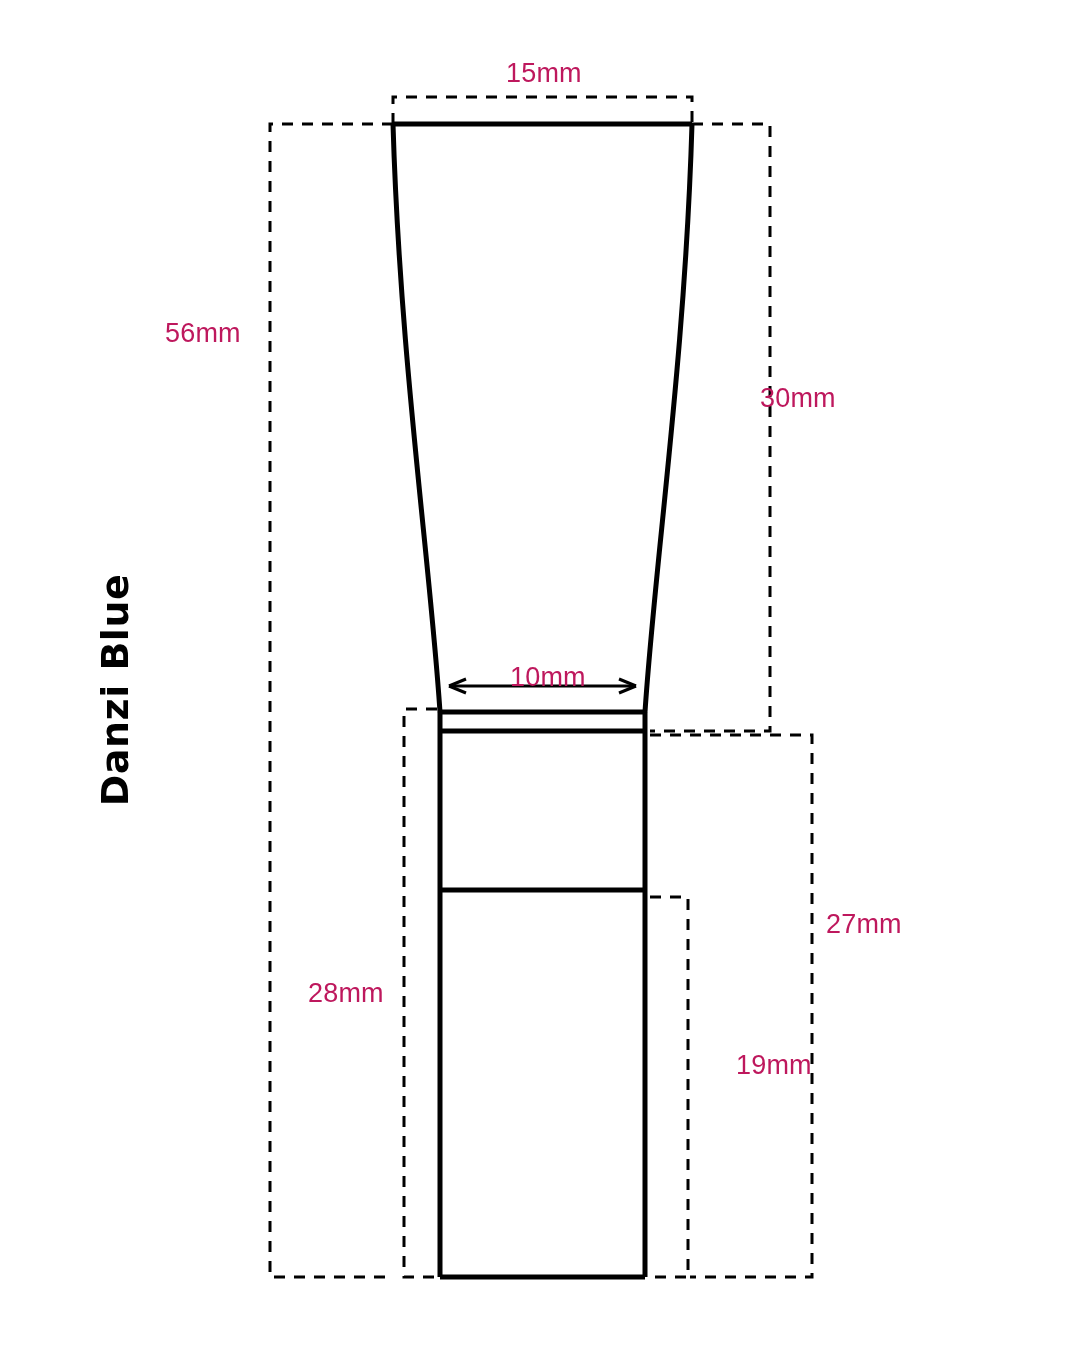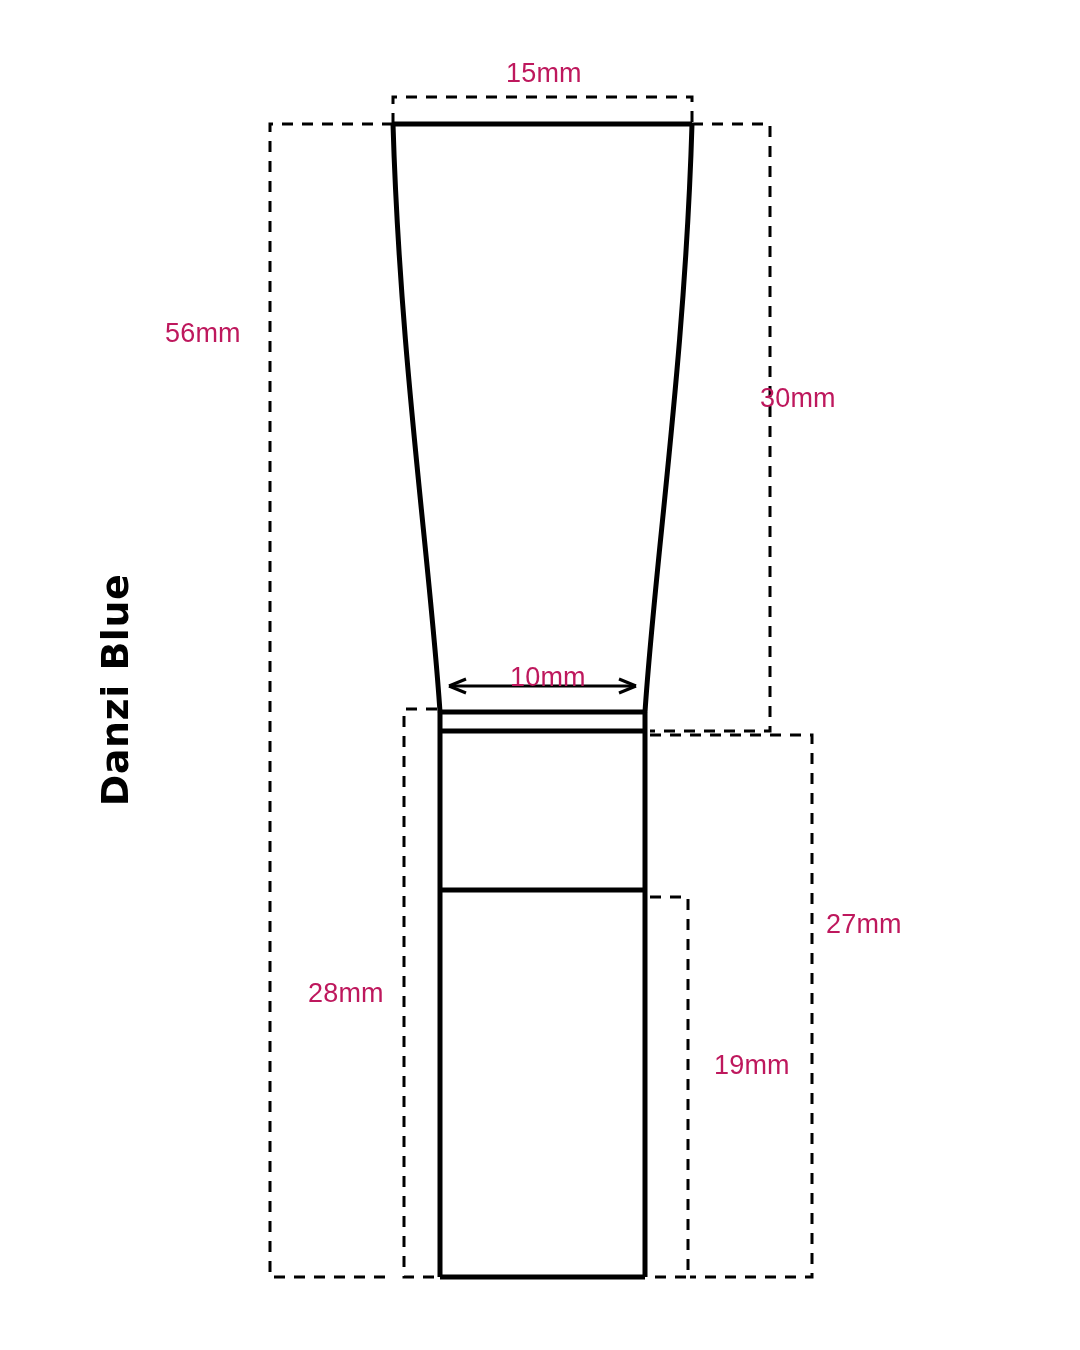--- a/index.html
+++ b/index.html
@@ -53,21 +53,21 @@
     color: #000000;
     white-space: nowrap;
     letter-spacing: 0.5px;
   }
   .lbl-15 { left: 506px; top: 58px; }
   .lbl-56 { left: 165px; top: 318px; }
   .lbl-30 { left: 760px; top: 383px; }
   .lbl-10 { left: 510px; top: 650px; margin-top: 12px; }
   .lbl-28 { left: 308px; top: 978px; }
   .lbl-27 { left: 826px; top: 909px; }
-  .lbl-19 { left: 714px; top: 1050px; }
+  .lbl-19 { left: 736px; top: 1050px; }
 </style>
 </head>
 <body>
 
 <div id="stage">
 
   <svg id="diagram-svg" viewBox="0 0 1080 1350">
 
     <g stroke="#000000" fill="none" stroke-width="5">
 

